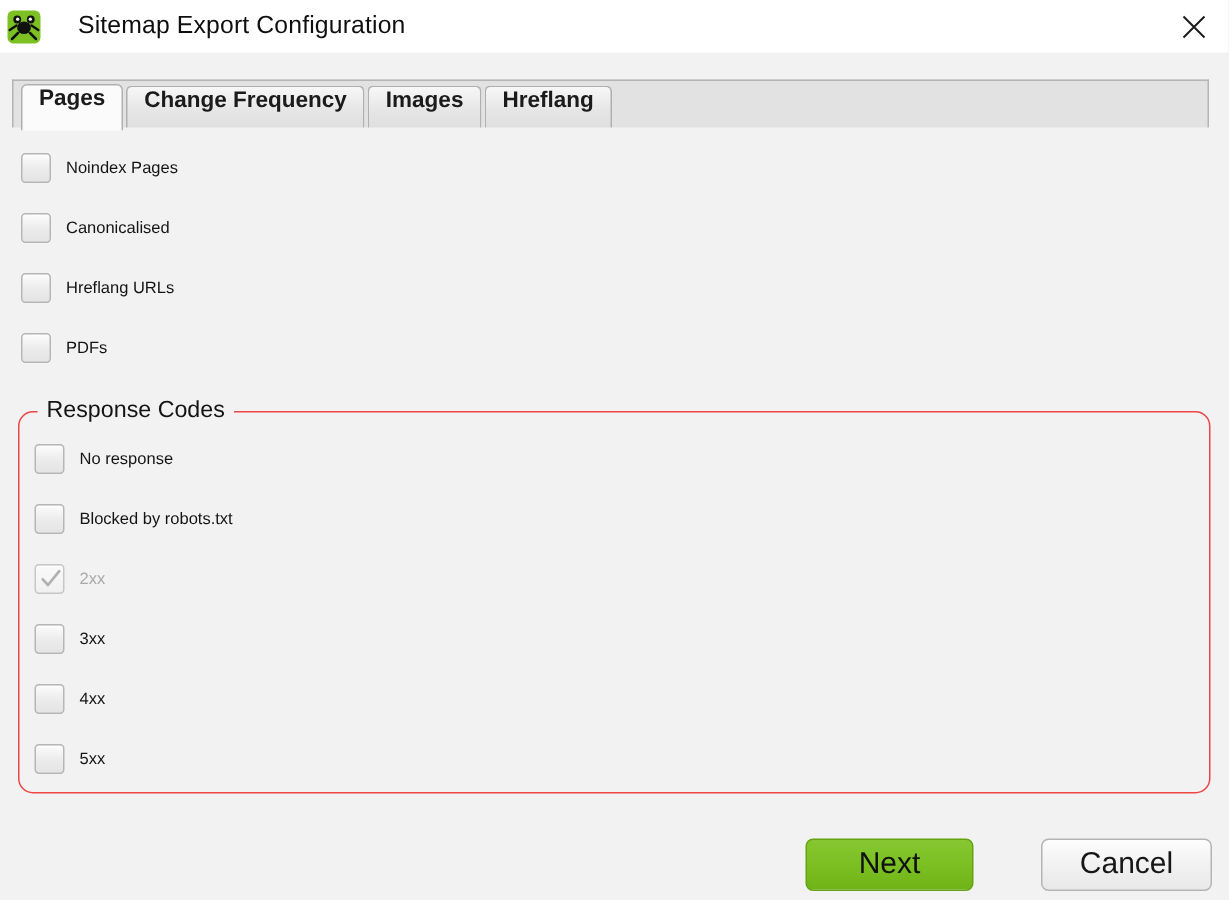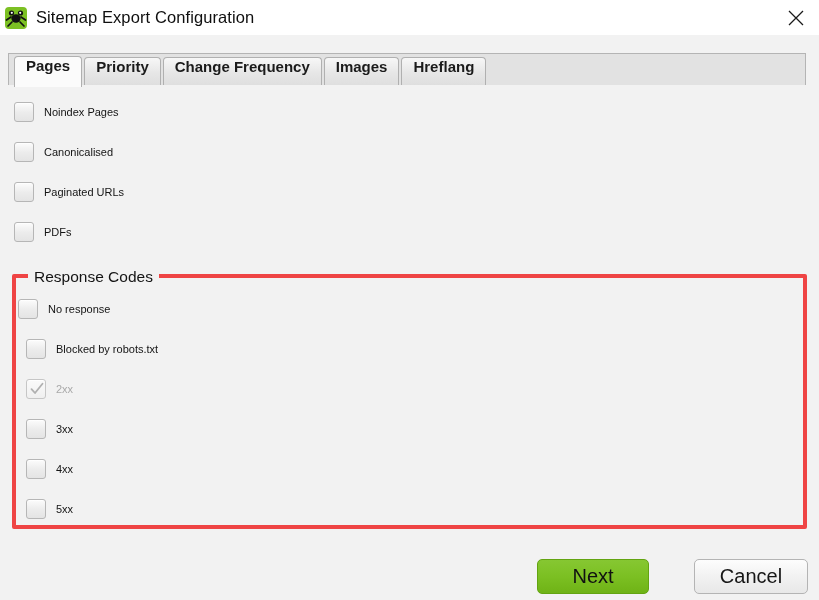--- a/index.html
+++ b/index.html
@@ -17,20 +17,21 @@
 
   
   .titlebar {
     position: absolute;
     left: 0; top: 0;
     width: 819px;
     height: 35px;
     background: #ffffff;
     display: flex;
     align-items: center;
+    gap: 16px;
   }
   .app-icon {
     width: 22px;
     height: 22px;
     margin-left: 5px;
     border-radius: 4px;
     background: #7cc023;
     position: relative;
     flex: none;
     overflow: hidden;
@@ -139,22 +140,22 @@
   .chk-label.disabled { color: #a9a9a9; }
 
   
   .groupbox {
     position: absolute;
     left: 12px;
     top: 274px;
     width: 795px;
     height: 255px;
     box-sizing: border-box;
-    border: 4px solid #ef4444;
-    border-radius: 2px;
+    border: 1px solid #ef4444;
+    border-radius: 10px;
     background: transparent;
     padding-left: 32px;
   }
   .group-title {
     position: absolute;
     left: 12px;
     top: -10px;
     padding: 0 6px;
     background: #f2f2f2;
     font-size: 15.5px;
@@ -212,23 +213,20 @@
       <path d="M2 2 L16 16 M16 2 L2 16" stroke="#1a1a1a" stroke-width="1.3" fill="none"></path>
     </svg>
   </div>
 </div>
 
 <div class="tabstrip">
   <div class="tab active">
     <span>Pages</span>
   </div>
   <div class="tab">
-    <span>Priority</span>
-  </div>
-  <div class="tab">
     <span>Change Frequency</span>
   </div>
   <div class="tab">
     <span>Images</span>
   </div>
   <div class="tab">
     <span>Hreflang</span>
   </div>
 </div>
 
@@ -239,33 +237,33 @@
     <span class="chk-label">Noindex Pages</span>
   </div>
 
   <div class="chk-row" style="left:6px; top:56px;">
     <span class="checkbox"></span>
     <span class="chk-label">Canonicalised</span>
   </div>
 
   <div class="chk-row" style="left:6px; top:96px;">
     <span class="checkbox"></span>
-    <span class="chk-label">Paginated URLs</span>
+    <span class="chk-label">Hreflang URLs</span>
   </div>
 
   <div class="chk-row" style="left:6px; top:136px;">
     <span class="checkbox"></span>
     <span class="chk-label">PDFs</span>
   </div>
 </div>
 
 <div class="groupbox">
   <span class="group-title">Response Codes</span>
 
-  <div class="chk-row" style="left:2px; top:20px;justify-content:space-between;">
+  <div class="chk-row" style="left:10px; top:20px;justify-content:space-between;">
     <span class="checkbox"></span>
     <span class="chk-label">No response</span>
   </div>
 
   <div class="chk-row" style="left:10px; top:60px;">
     <span class="checkbox"></span>
     <span class="chk-label">Blocked by robots.txt</span>
   </div>
 
   <div class="chk-row" style="left:10px; top:100px;">

